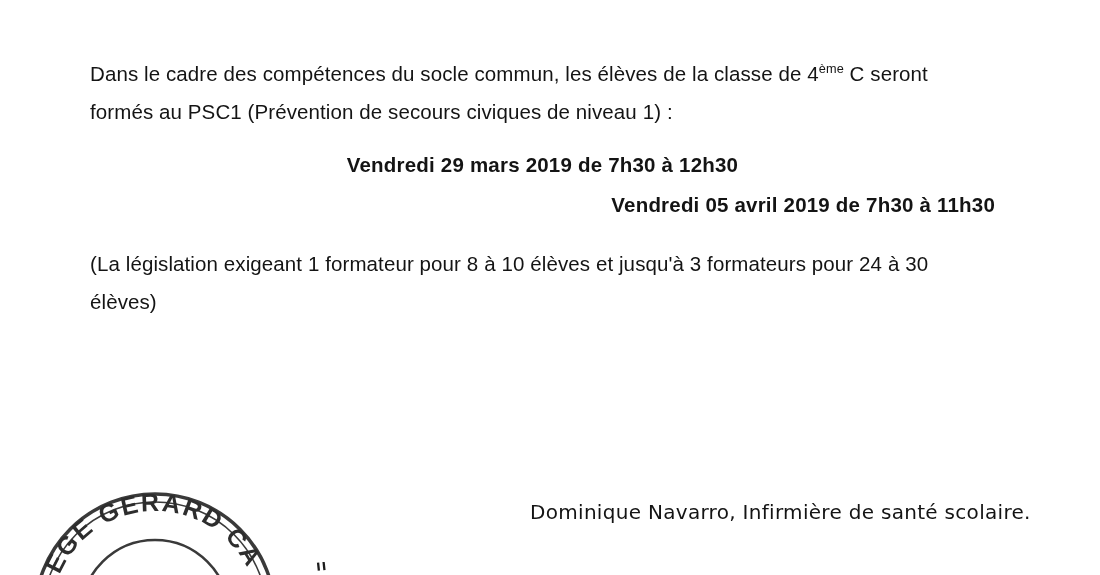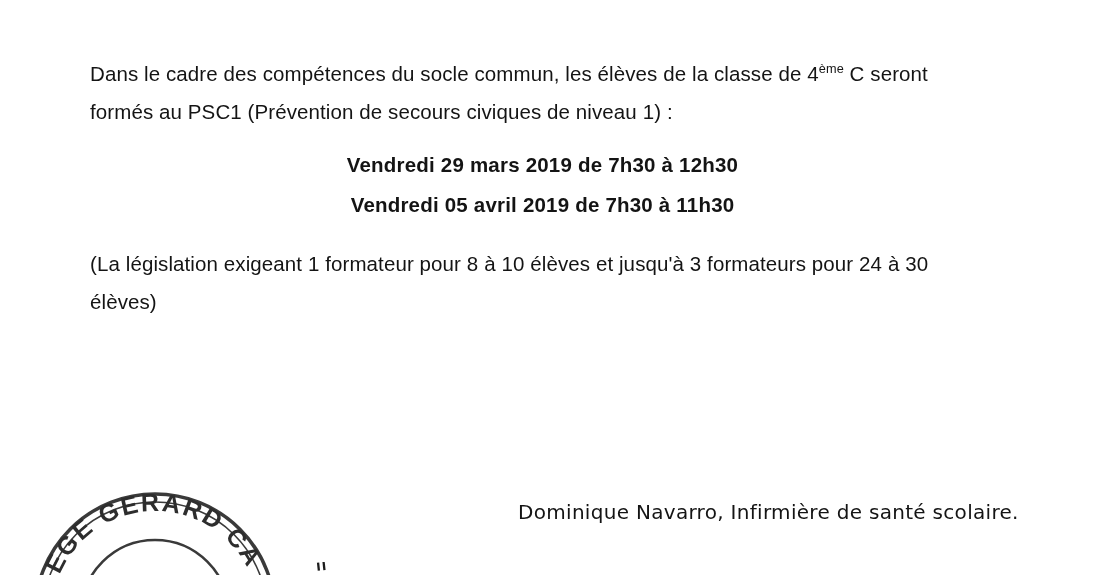--- a/index.html
+++ b/index.html
@@ -42,24 +42,25 @@
     font-weight: bold;
     margin: 16px 0 14px 0;
     letter-spacing: 0.2px;
   }
   .session-block {
     margin-top: 22px;
     margin-bottom: 28px;
   }
   .session:last-child {
     margin-bottom: 0;
+    text-align: right;
   }
   .signature {
     position: absolute;
-    left: 518px;
+    left: 530px;
     top: 500px;
     font-family: "DejaVu Sans", sans-serif;
     font-size: 20px;
     letter-spacing: 0.3px;
     white-space: nowrap;
   }
   
   .stamp {
     position: absolute;
     left: 30px;

